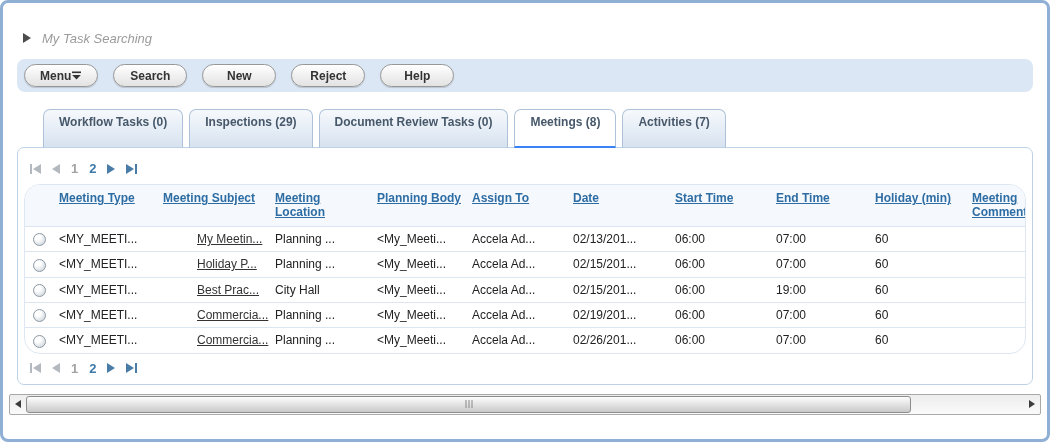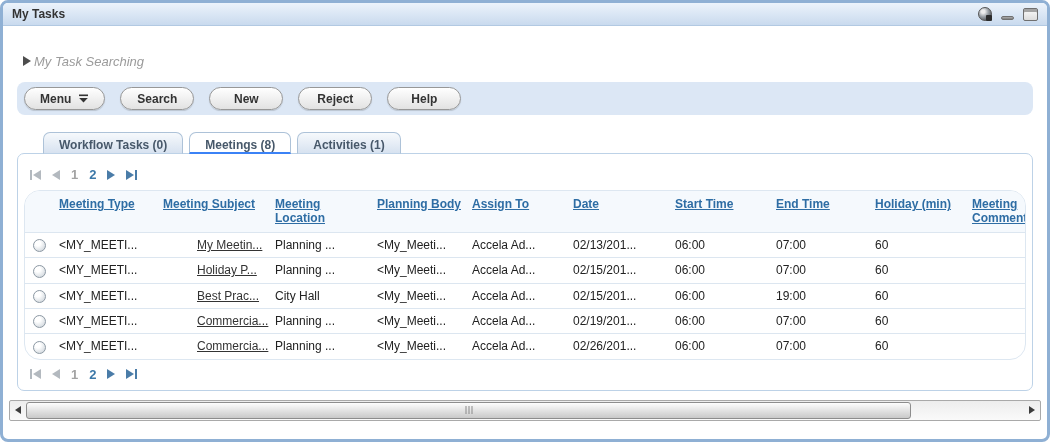--- a/index.html
+++ b/index.html
@@ -35,48 +35,48 @@
     border:1px solid #707070; border-radius:2px;
   }
   .icon-max {
     width:15px; height:13px; cursor:pointer;
     border:1px solid #6f6f6f; border-radius:2px;
     background:linear-gradient(#fbfbfb,#dcdcdc);
     box-shadow:inset 0 3px 0 #a3a3a3;
   }
 
   
-  .search-row { display:flex; align-items:center; gap:3px; padding:26px 0 0 20px; height:44px; }
+  .search-row { display:flex; align-items:center; gap:11px; padding:26px 0 0 20px; height:44px; }
   .tri-collapsed {
     width:0; height:0; cursor:pointer;
     border-left:8px solid #4d4d4d;
     border-top:5px solid transparent; border-bottom:5px solid transparent;
   }
   .search-label { font-style:italic; color:#9b9b9b; font-size:13px; }
 
   
   .toolbar {
     margin:12px 14px 0; height:33px;
     background:#dce7f5; border-radius:8px;
     display:flex; align-items:center; gap:15px; padding:0 7px;
   }
   .btn {
     min-width:74px; height:23px; padding:0 15px;
     border:1px solid #979797; border-radius:12px;
     background:linear-gradient(#ffffff,#e2e2e2);
     font-family:"Liberation Sans", sans-serif;
     font-weight:bold; font-size:12px; color:#333;
-    display:inline-flex; align-items:center; justify-content:center; gap:7px;
+    display:inline-flex; align-items:center; justify-content:center; 
     cursor:pointer; box-shadow:0 1px 1px rgba(0,0,0,.15);
   }
 
   
   .tabs { display:flex; gap:6px; margin:17px 0 0 40px; position:relative; z-index:2; }
   .tab {
-    padding:5px 15px 0; font-size:12px; font-weight:bold; color:#47586a;
+    padding:5px 15px 17px; font-size:12px; font-weight:bold; color:#47586a;
     background:linear-gradient(#f6f9fc,#d7e2f0);
     border:1px solid #adc2d8; border-bottom:1px solid #bdd2e7;
     border-radius:7px 7px 0 0; cursor:pointer; margin-bottom:-1px;
     white-space:nowrap;
   }
   .tab.active { background:#fff; border-bottom:2px solid #3b82f6; }
 
   
   .panel {
     margin:0 14px; border:1px solid #bdd2e7; border-radius:7px;
@@ -132,28 +132,20 @@
   }
   .hs-grip { position:absolute; left:50%; top:50%; transform:translate(-50%,-50%); display:flex; gap:2px; }
   .hs-grip i { width:1px; height:8px; background:#8a8a8a; }
   .hs-track-rest { flex:1; }
 </style>
 </head>
 <body>
 
 <div class="window">
 
-  <div class="titlebar">
-    <span class="title">My Tasks</span>
-    <span class="win-controls">
-      <span class="icon-gadget"></span>
-      <span class="icon-min"></span>
-      <span class="icon-max"></span>
-    </span>
-  </div>
 
   <div class="search-row">
     <span class="tri-collapsed"></span>
     <span class="search-label">My Task Searching</span>
   </div>
 
   <div class="toolbar">
     <button class="btn">
       <span>Menu</span>
       <svg width="11" height="9" viewBox="0 0 11 9">
@@ -162,22 +154,24 @@
       </svg>
     </button>
     <button class="btn">Search</button>
     <button class="btn">New</button>
     <button class="btn">Reject</button>
     <button class="btn">Help</button>
   </div>
 
   <div class="tabs">
     <div class="tab">Workflow Tasks (0)</div>
+    <div class="tab">Inspections (29)</div>
+    <div class="tab">Document Review Tasks (0)</div>
     <div class="tab active">Meetings (8)</div>
-    <div class="tab">Activities (1)</div>
+    <div class="tab">Activities (7)</div>
   </div>
 
   <div class="panel">
 
     <div class="pager">
       <span class="pg-btn">
           <span class="bar-gray"></span>
           <span class="tri-l-gray"></span>
         </span>
       <span class="pg-btn">

